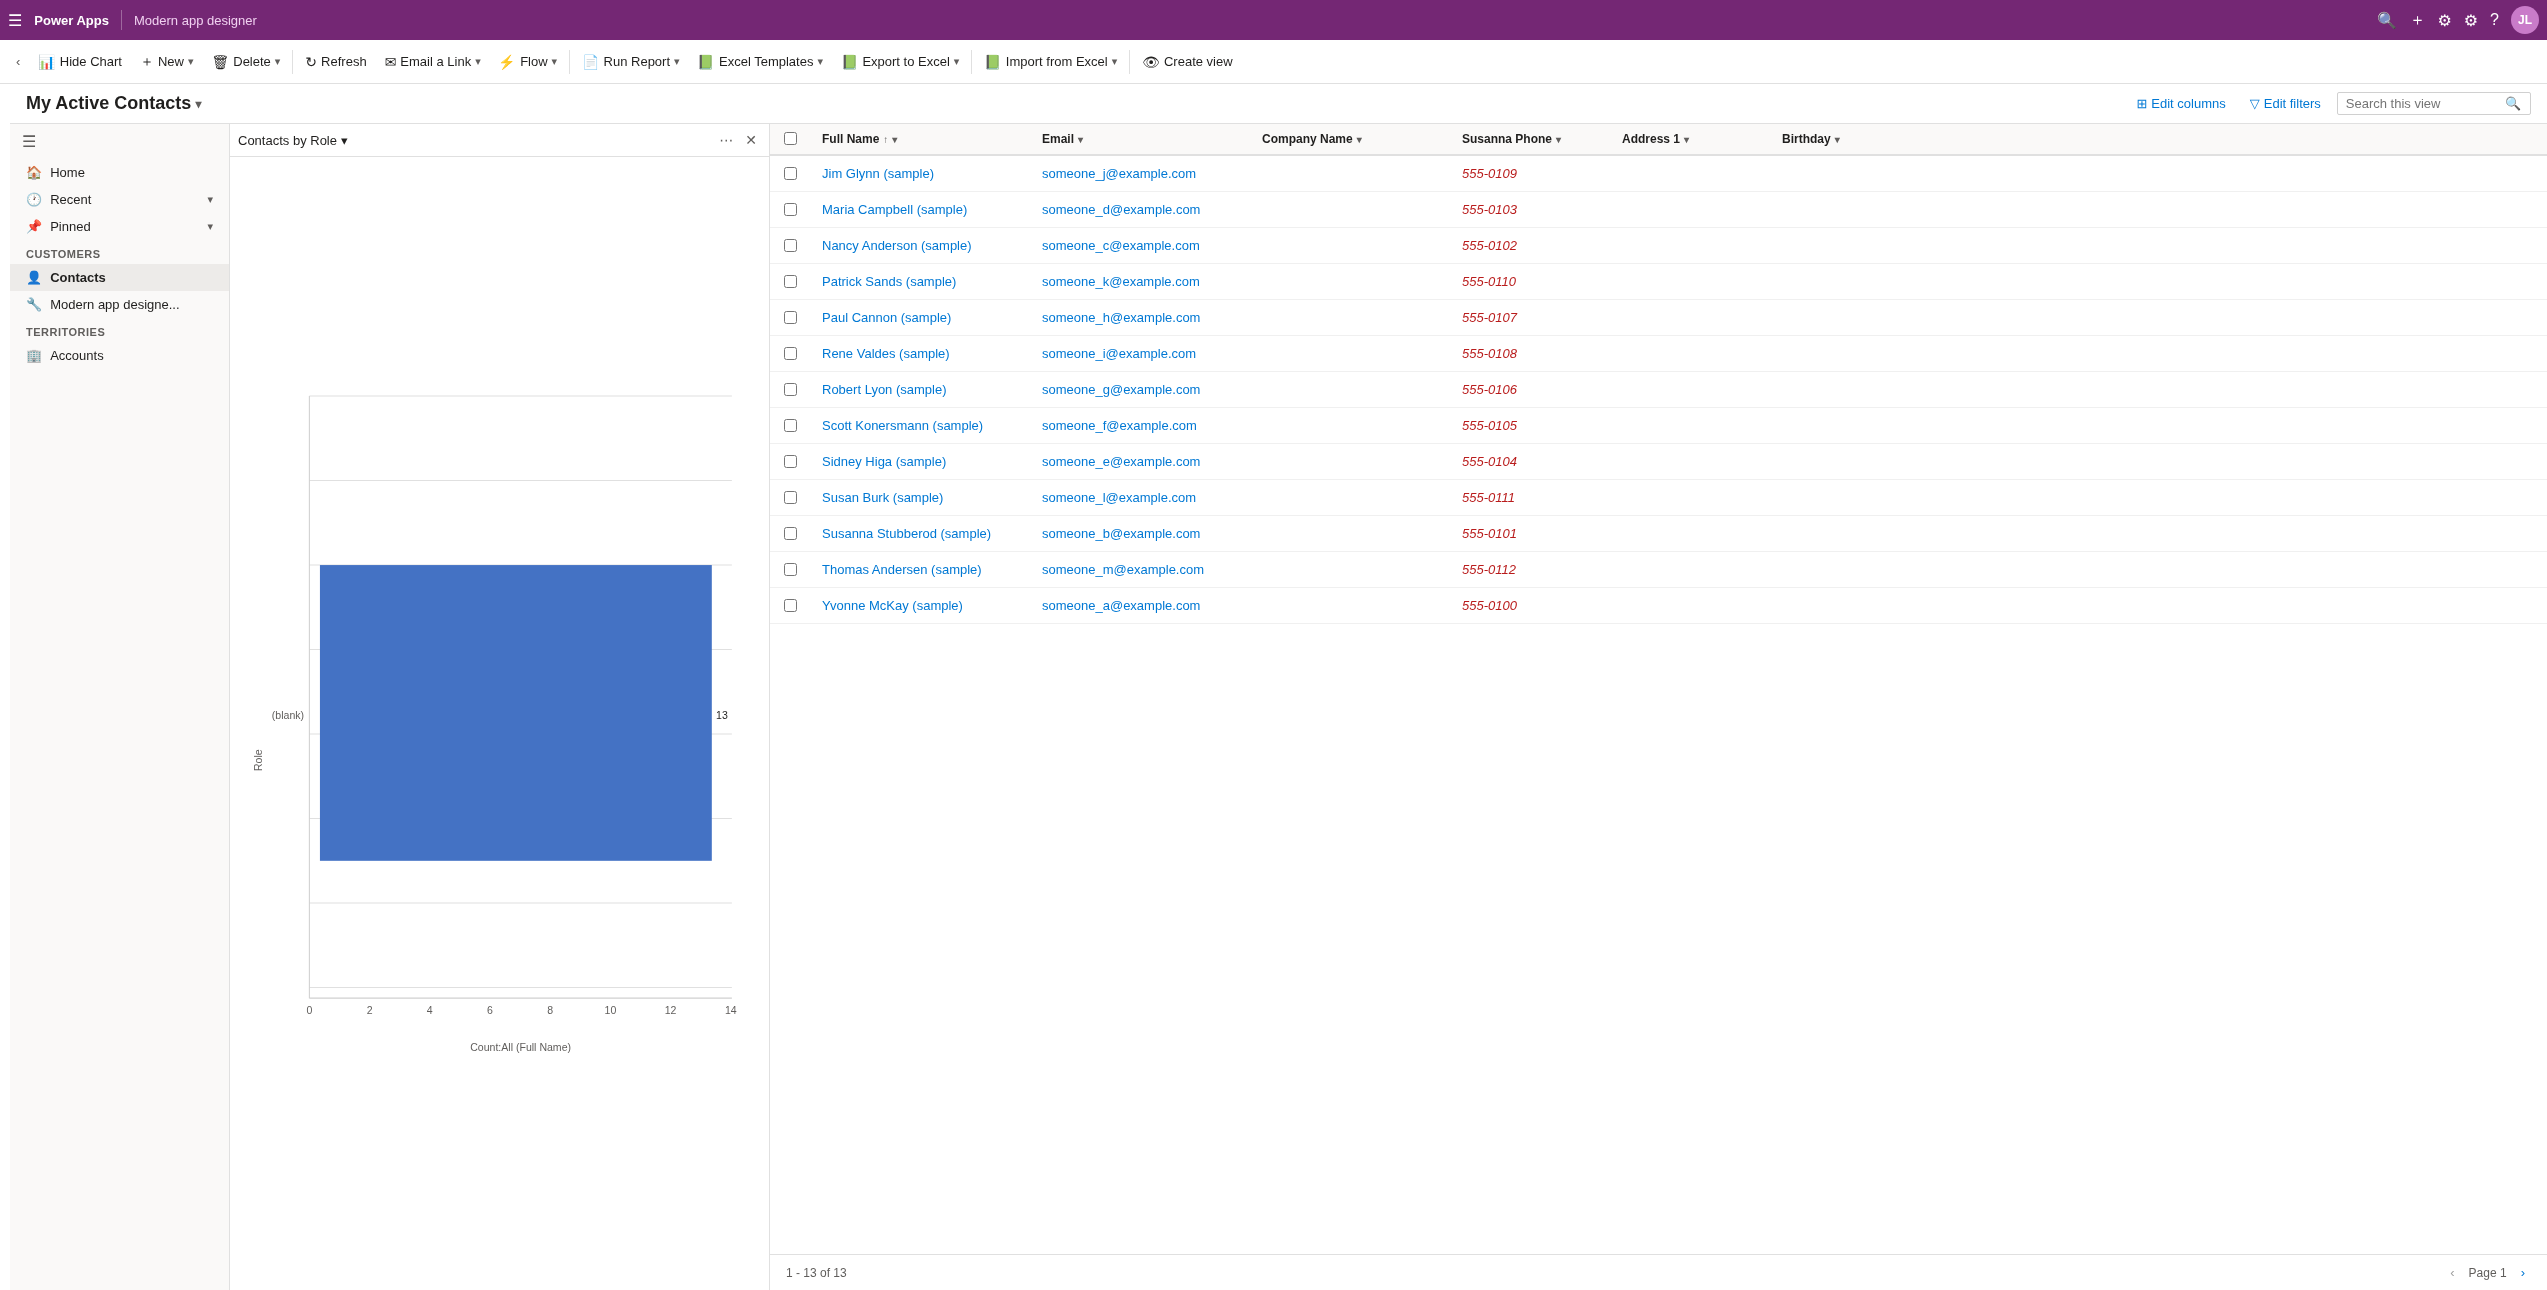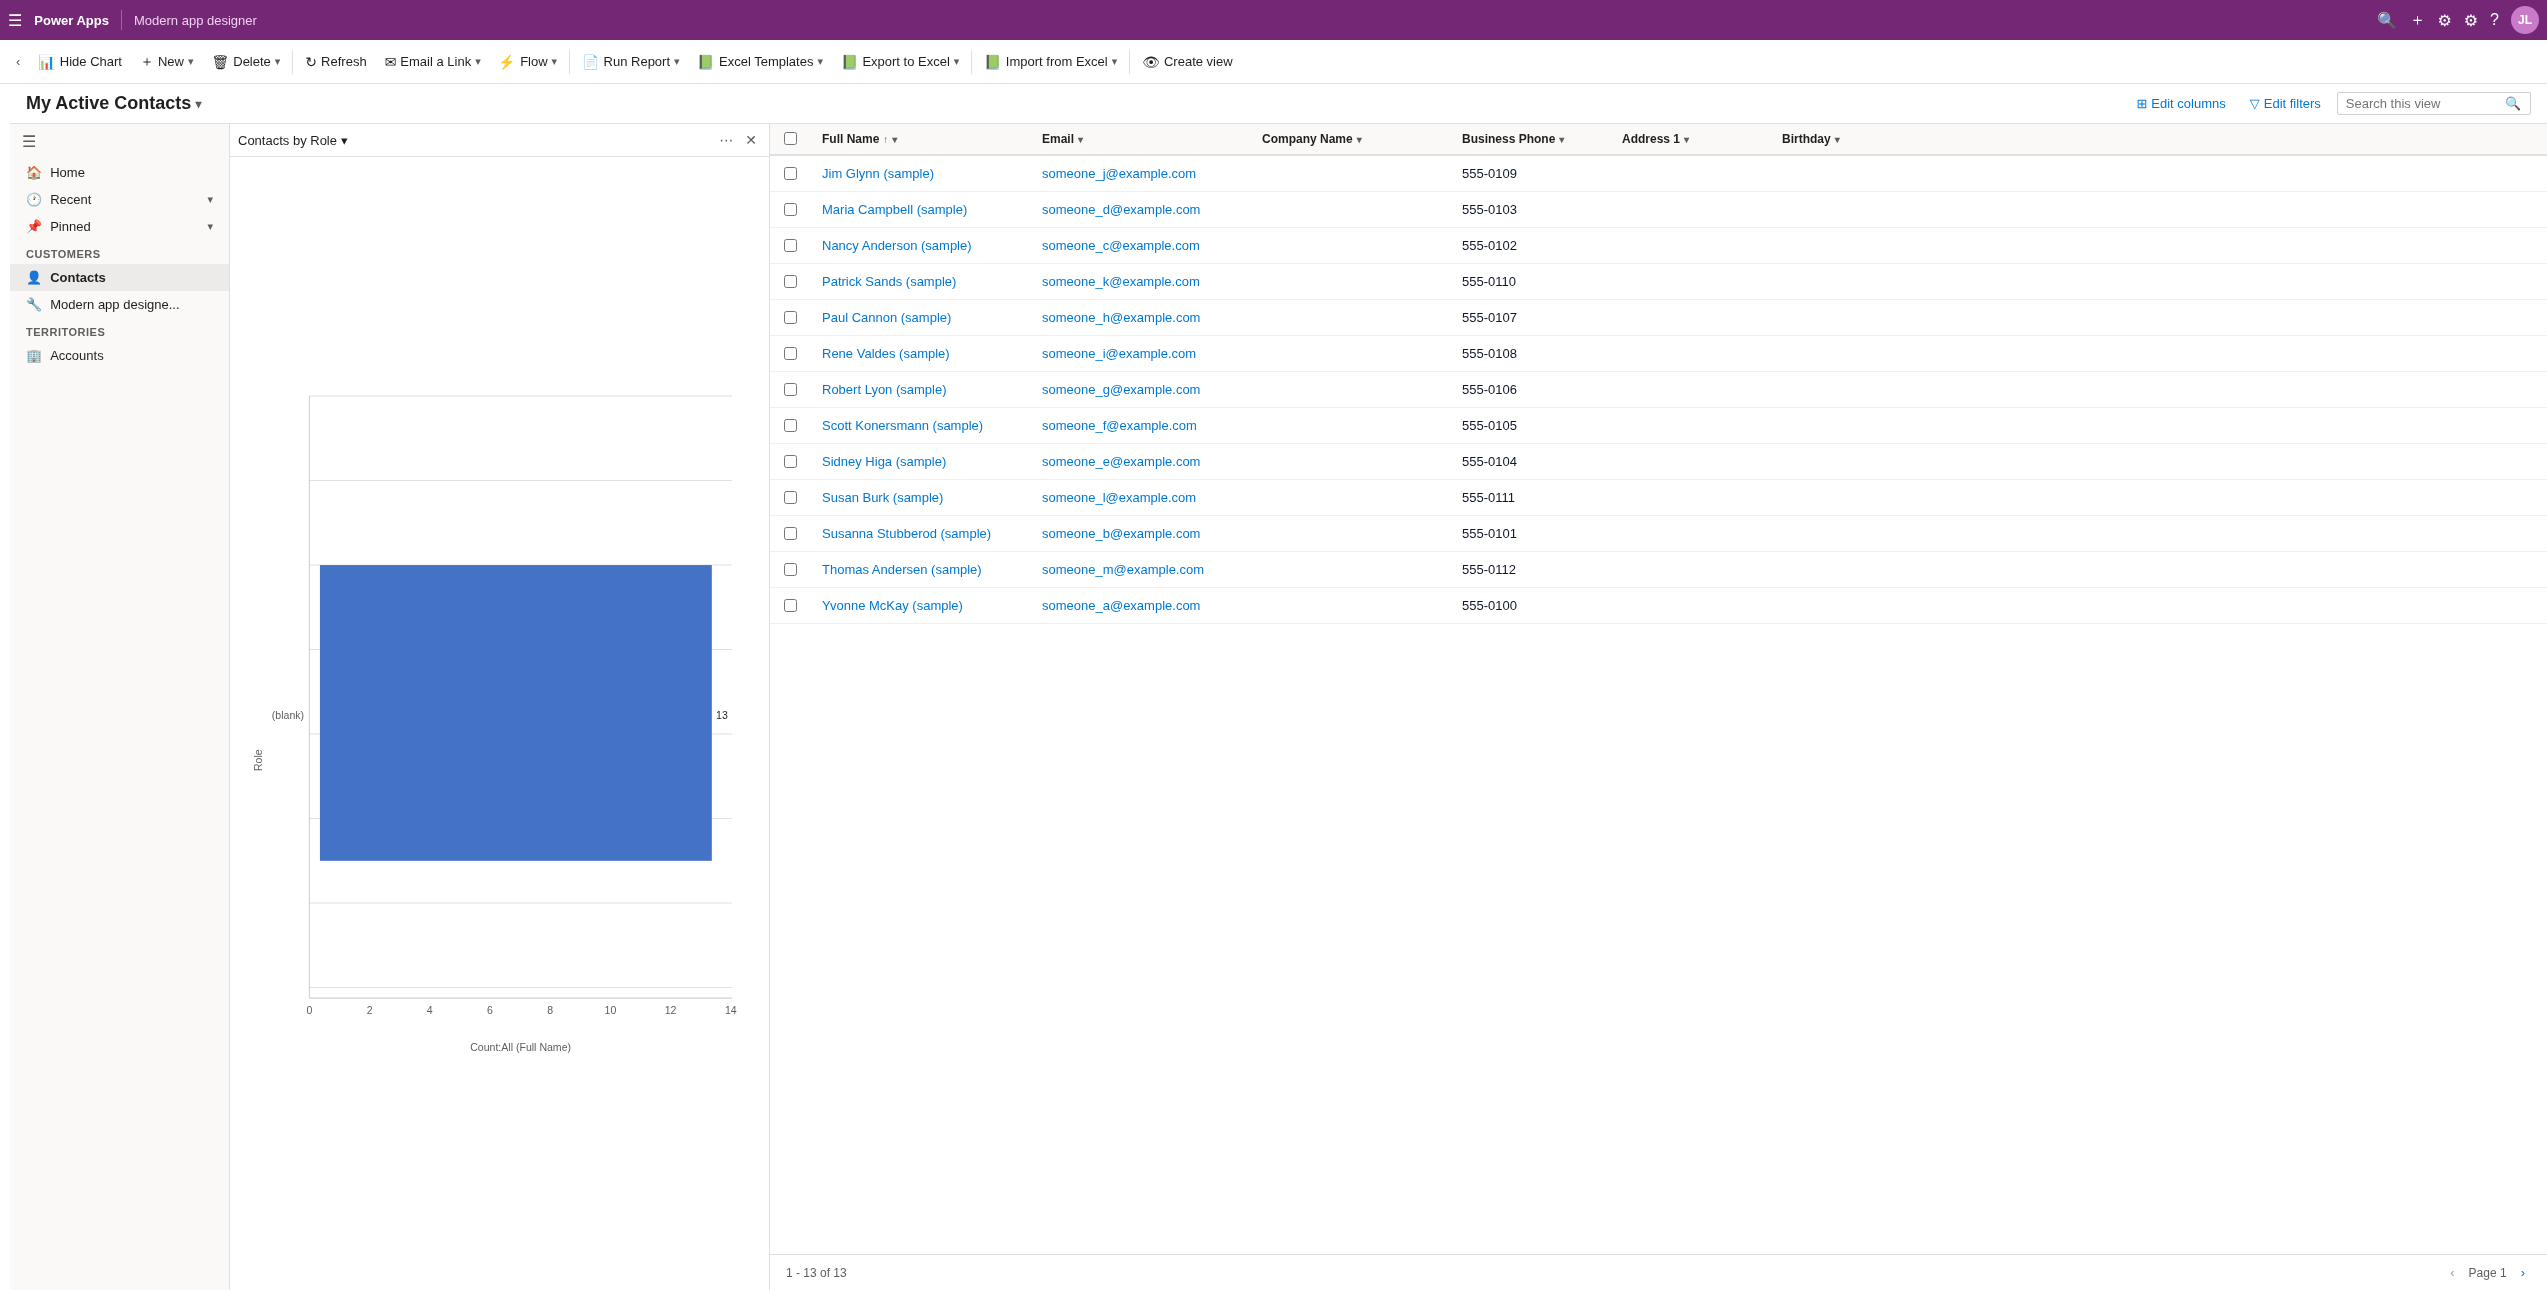--- a/index.html
+++ b/index.html
@@ -216,21 +216,21 @@
       min-height: 36px;
     }
     .grid-cell {
       padding: 6px 12px;
       font-size: 13px;
       white-space: nowrap;
       overflow: hidden;
       text-overflow: ellipsis;
     }
     .grid-cell.link { color: #0078d4; cursor: pointer; }
-    .grid-cell.phone { color: #0f172a; }
+    .grid-cell.phone { color: #b91c1c; font-style: italic; }
 
     .grid-footer {
       padding: 8px 16px;
       border-top: 1px solid #e0e0e0;
       font-size: 12px;
       color: #605e5c;
       display: flex;
       align-items: center;
       justify-content: space-between;
       flex-shrink: 0;
@@ -464,21 +464,21 @@
         </div>
         <div class="col-email grid-col-header">
           <span>Email</span>
           <span style="font-size:10px; color:#605e5c;">▾</span>
         </div>
         <div class="col-company grid-col-header">
           <span>Company Name</span>
           <span style="font-size:10px; color:#605e5c;">▾</span>
         </div>
         <div class="col-phone grid-col-header">
-          <span>Business Phone</span>
+          <span>Susanna Phone</span>
           <span style="font-size:10px; color:#605e5c;">▾</span>
         </div>
         <div class="col-address grid-col-header">
           <span>Address 1</span>
           <span style="font-size:10px; color:#605e5c;">▾</span>
         </div>
         <div class="col-birthday grid-col-header">
           <span>Birthday</span>
           <span style="font-size:10px; color:#605e5c;">▾</span>
         </div>

